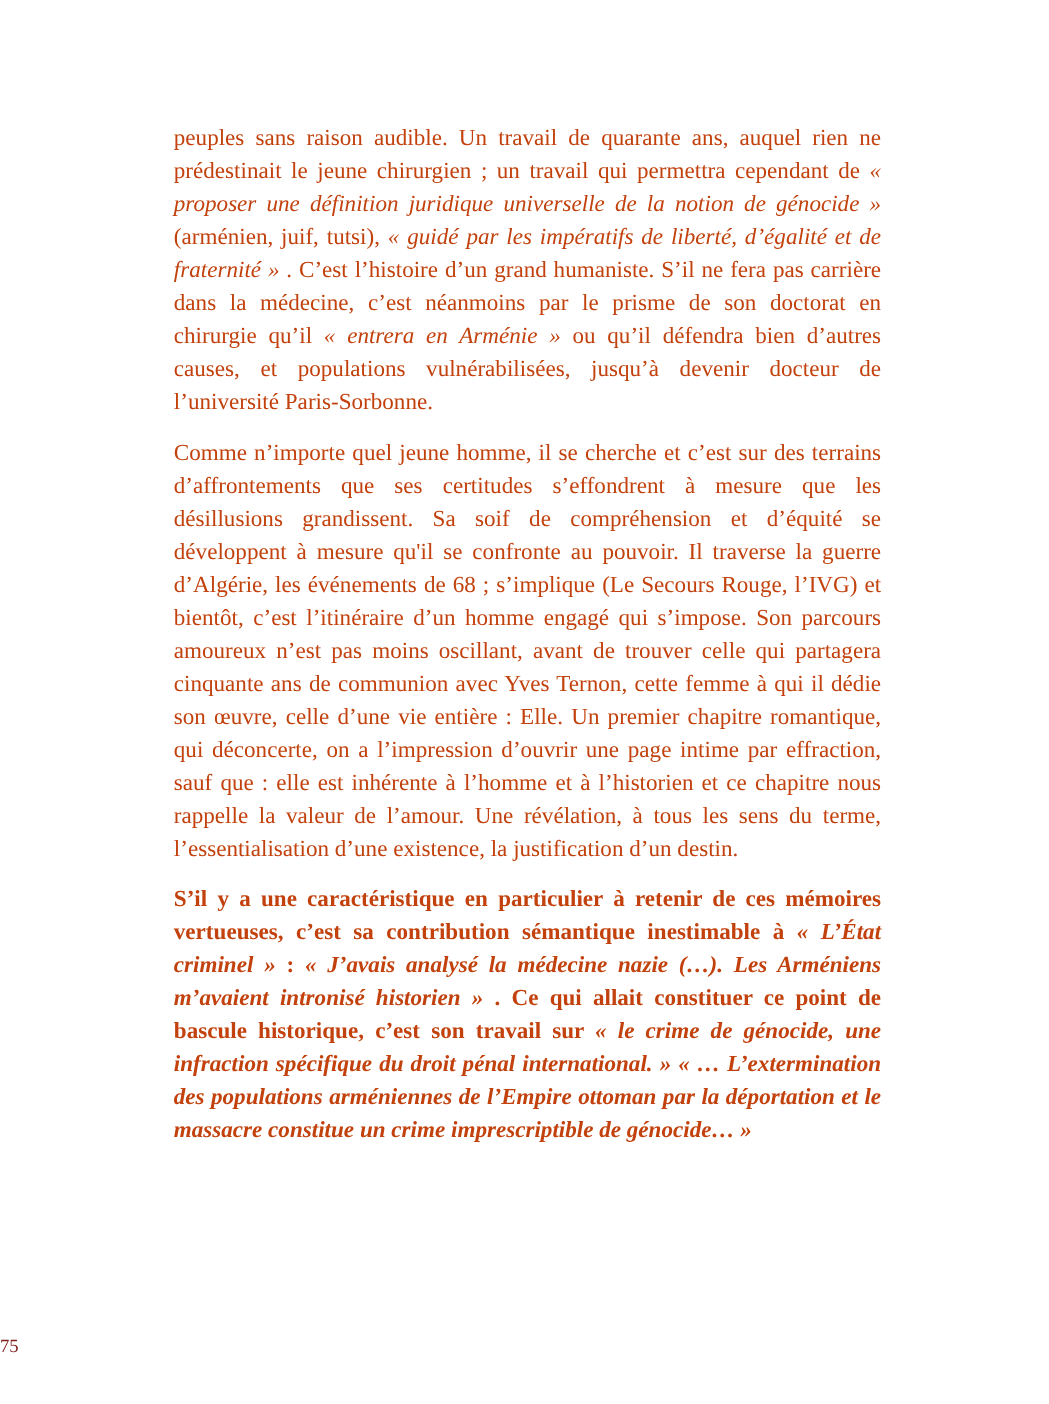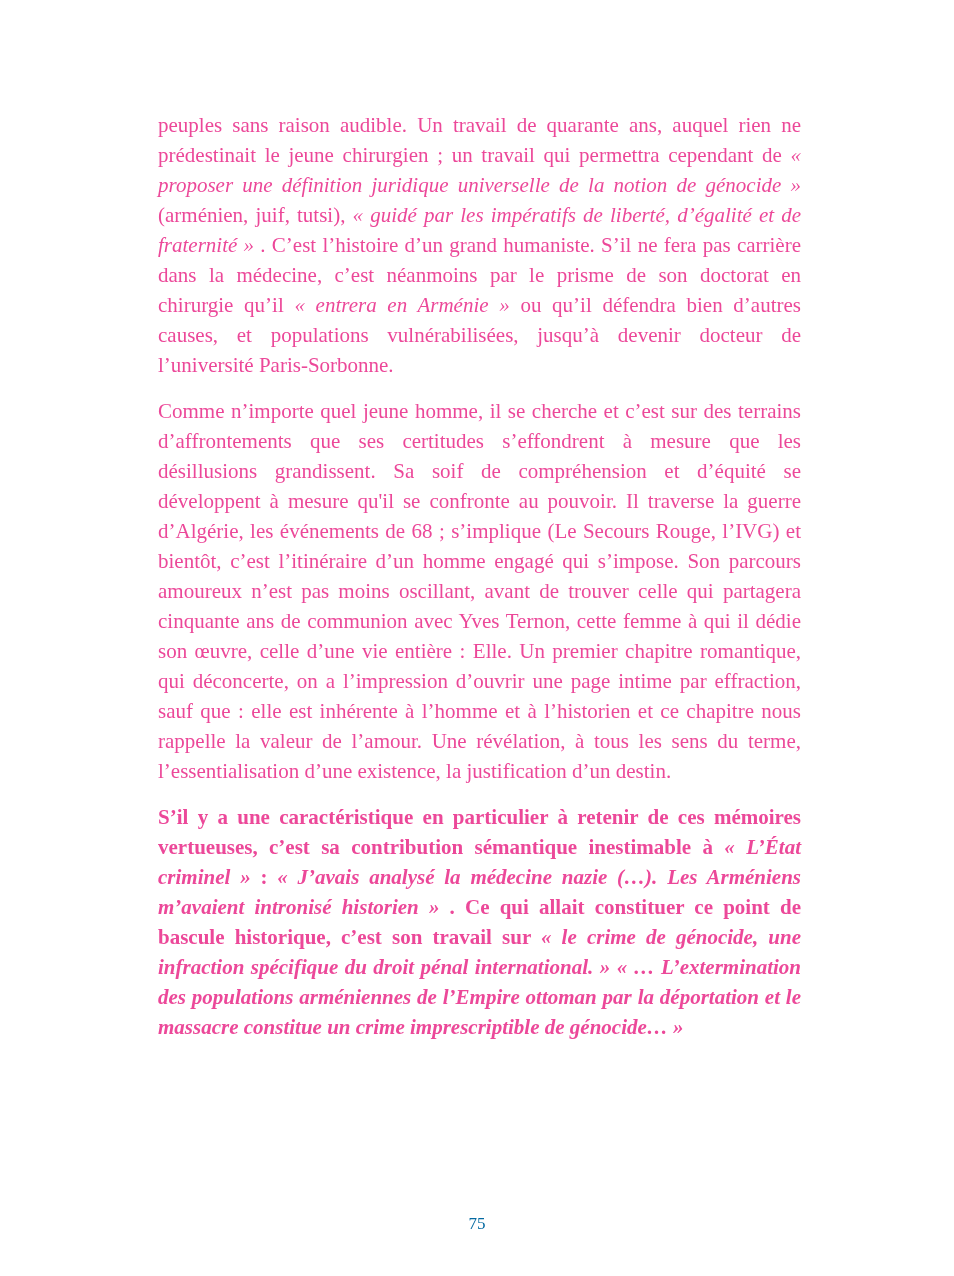--- a/index.html
+++ b/index.html
@@ -25,38 +25,38 @@
     left: 158px;
     top: 110px;
     width: 643px;
   }
   .text-block p {
     margin: 0 0 16px 0;
     font-size: 21px;
     line-height: 30px;
     text-align: justify;
     text-justify: inter-word;
-    color: #ec4899;
+    color: #c2410c;
   }
   .text-block p:last-child {
     margin-bottom: 0;
     font-weight: bold;
   }
   .text-block em {
     font-style: italic;
   }
   .page-number {
     position: absolute;
     left: 0;
     top: 1213px;
     width: 100%;
-    text-align: center;
+    text-align: left;
     font-size: 17px;
     line-height: 22px;
-    color: #0369a1;
+    color: #7f1d1d;
   }
 </style>
 </head>
 <body style="color: rgb(61, 61, 61); background: rgb(255, 255, 255);">
 
 <div class="page">
   <main class="text-block">
       <p><span>peuples sans raison audible. Un travail de quarante ans, auquel rien ne prédestinait le jeune chirurgien ; un travail qui permettra cependant de </span><em>« proposer une définition juridique universelle de la notion de génocide »</em><span> (arménien, juif, tutsi), </span><em>« guidé par les impératifs de liberté, d’égalité et de fraternité »</em><span> . C’est l’histoire d’un grand humaniste. S’il ne fera pas carrière dans la médecine, c’est néanmoins par le prisme de son doctorat en chirurgie qu’il </span><em>« entrera en Arménie »</em><span> ou qu’il défendra bien d’autres causes, et populations vulnérabilisées, jusqu’à devenir docteur de l’université Paris-Sorbonne.</span></p>
       <p><span>Comme n’importe quel jeune homme, il se cherche et c’est sur des terrains d’affrontements que ses certitudes s’effondrent à mesure que les désillusions grandissent. Sa soif de compréhension et d’équité se développent à mesure qu'il se confronte au pouvoir. Il traverse la guerre d’Algérie, les événements de 68 ; s’implique (Le Secours Rouge, l’IVG) et bientôt, c’est l’itinéraire d’un homme engagé qui s’impose. Son parcours amoureux n’est pas moins oscillant, avant de trouver celle qui partagera cinquante ans de communion avec Yves Ternon, cette femme à qui il dédie son œuvre, celle d’une vie entière : Elle. Un premier chapitre romantique, qui déconcerte, on a l’impression d’ouvrir une page intime par effraction, sauf que : elle est inhérente à l’homme et à l’historien et ce chapitre nous rappelle la valeur de l’amour. Une révélation, à tous les sens du terme, l’essentialisation d’une existence, la justification d’un destin.</span></p>
       <p><span>S’il y a une caractéristique en particulier à retenir de ces mémoires vertueuses, c’est sa contribution sémantique inestimable à </span><em>« L’État criminel »</em><span> : </span><em>« J’avais analysé la médecine nazie (…). Les Arméniens m’avaient intronisé historien »</em><span> . Ce qui allait constituer ce point de bascule historique, c’est son travail sur </span><em>« le crime de génocide, une infraction spécifique du droit pénal international. » « … L’extermination des populations arméniennes de l’Empire ottoman par la déportation et le massacre constitue un crime imprescriptible de génocide… »</em></p>

